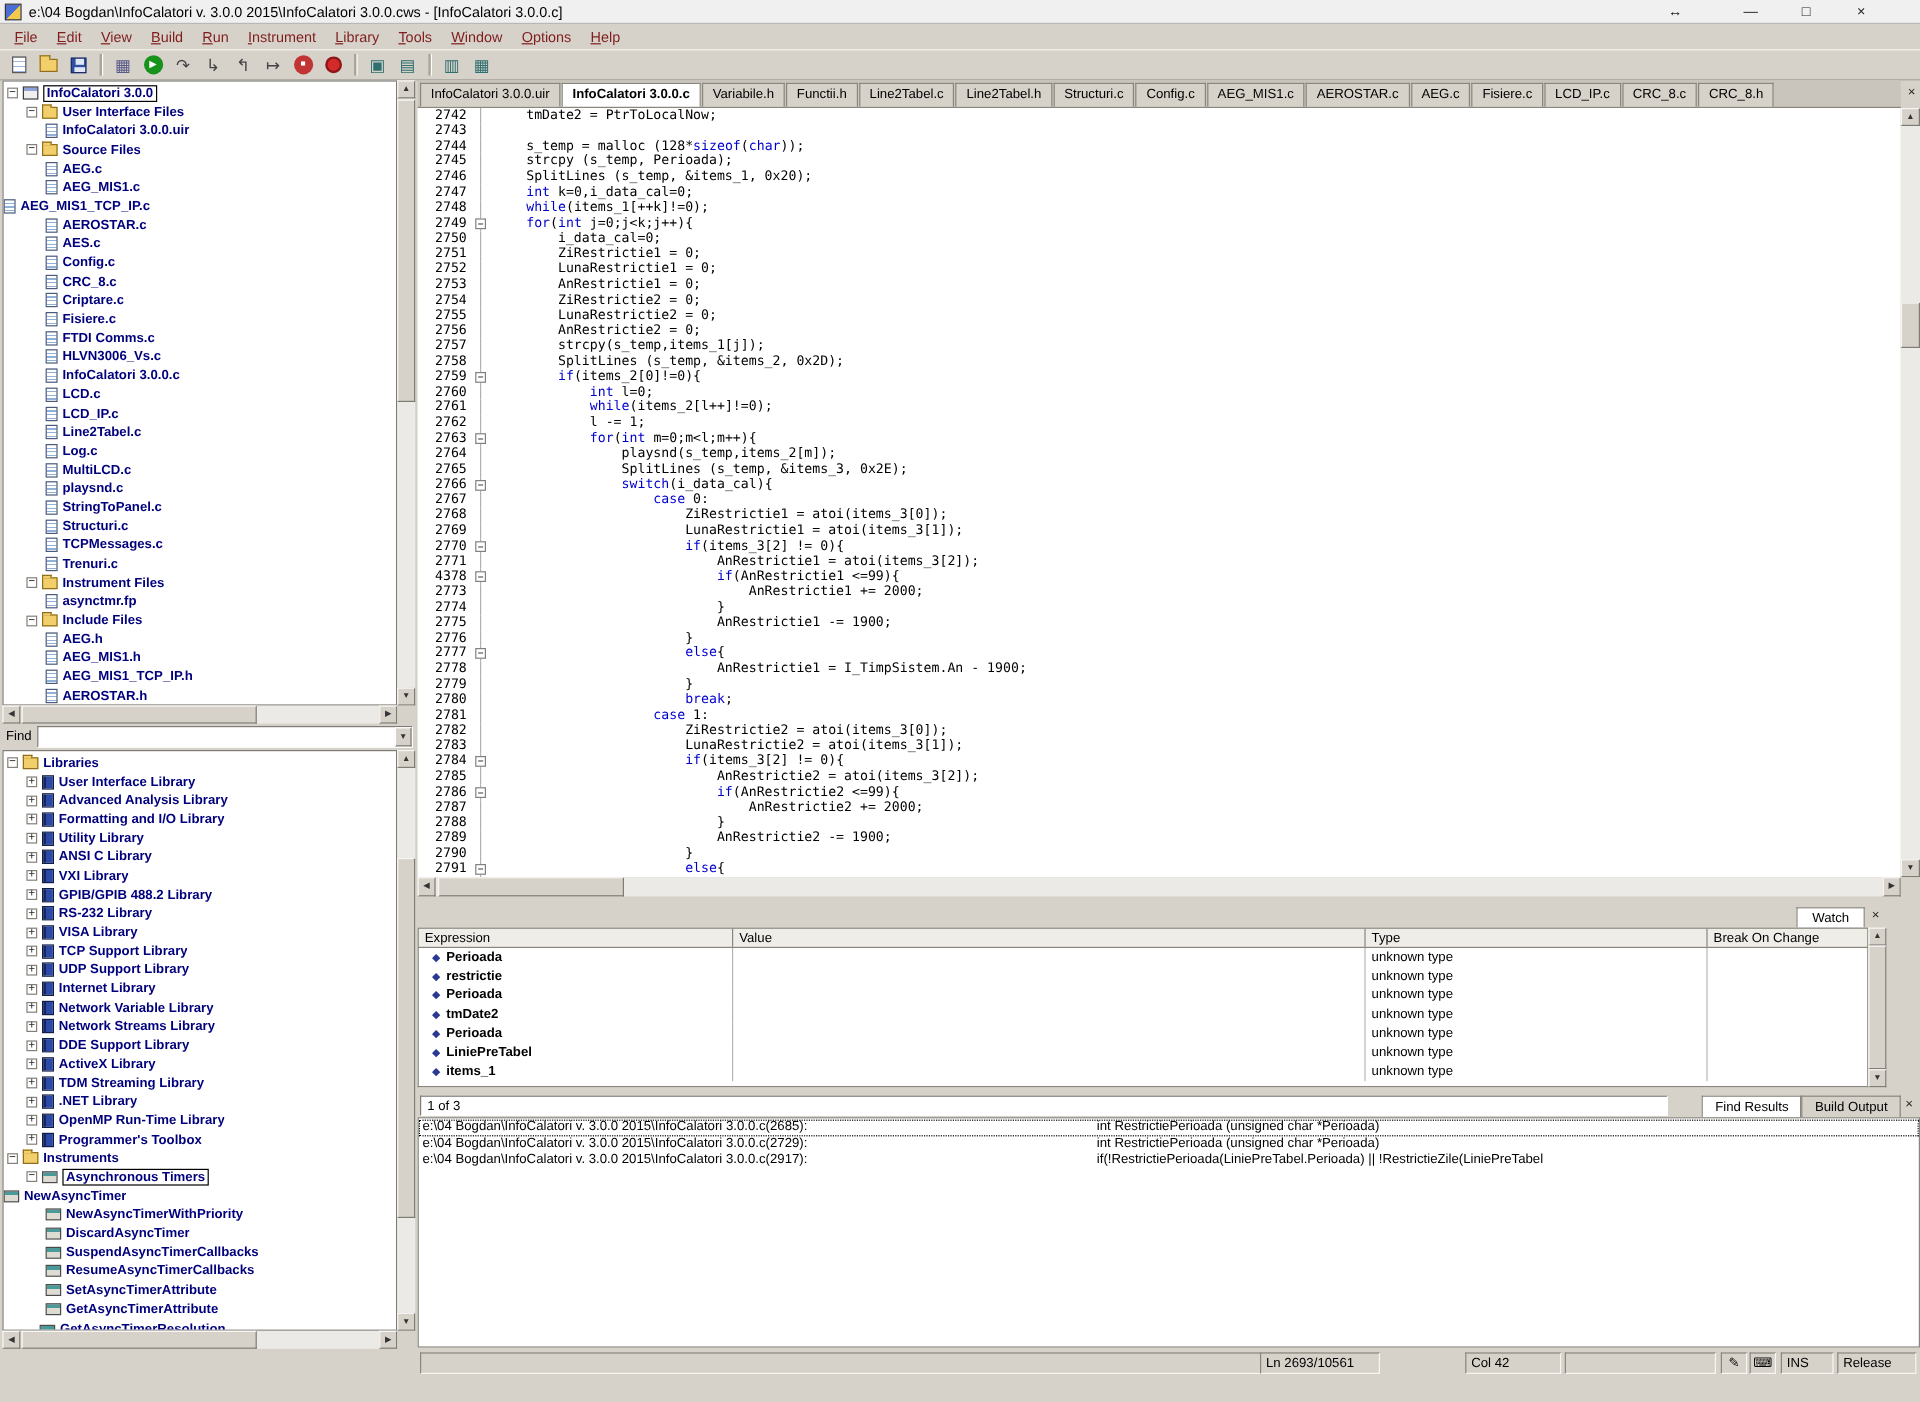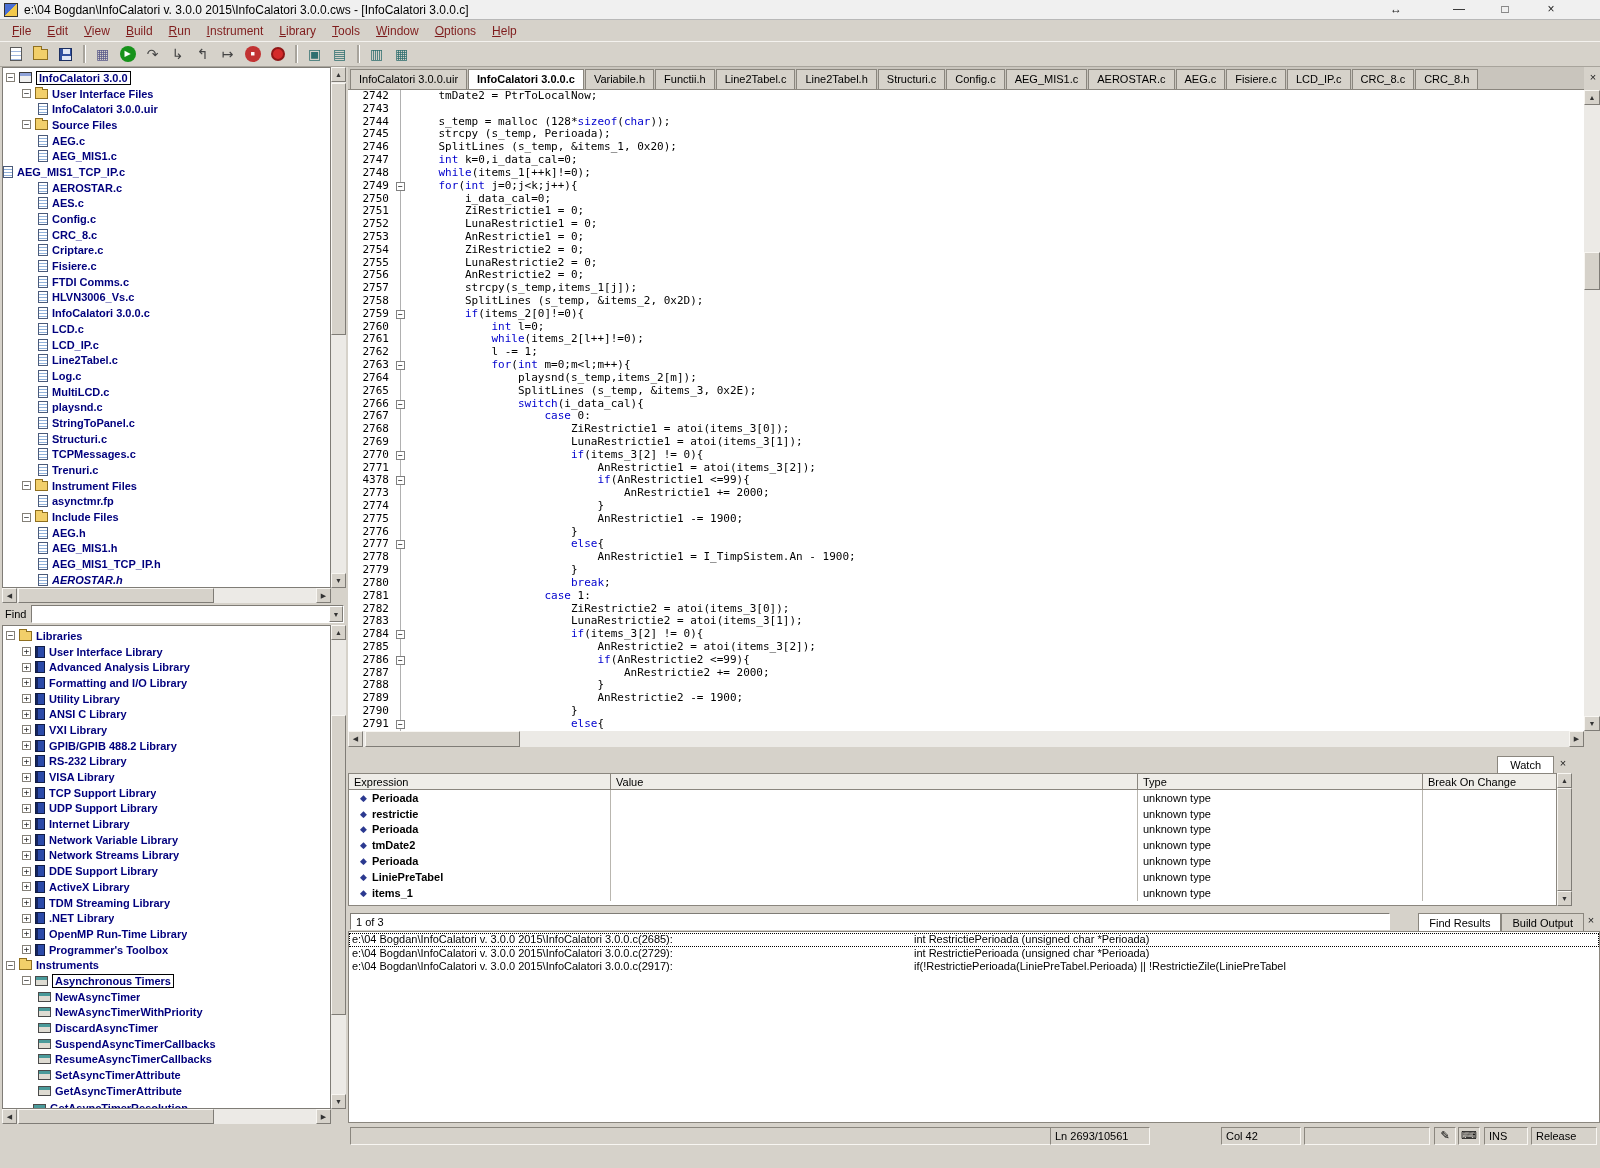--- a/index.html
+++ b/index.html
@@ -308,21 +308,21 @@
           <span class="tlabel">AEG.h</span>
         </div>
         <div class="trow" style="padding-left: 35px;">
           <span class="ticon i-page"></span>
           <span class="tlabel">AEG_MIS1.h</span>
         </div>
         <div class="trow" style="padding-left: 35px;">
           <span class="ticon i-page"></span>
           <span class="tlabel">AEG_MIS1_TCP_IP.h</span>
         </div>
-        <div class="trow" style="padding-left: 35px; font-style: italic;">
+        <div class="trow" style="padding-left: 35px;">
           <span class="ticon i-page"></span>
           <span class="tlabel">AEROSTAR.h</span>
         </div>
       </div>
   </div>
   <div class="sb" style="left:331px;top:67px;width:15px;height:521px">
     <span class="sb-btn" style="left:0;top:0">▲</span>
     <span class="sb-thumb" style="left:0;top:16px;width:15px;height:252px"></span>
     <span class="sb-btn" style="left:0;bottom:0">▼</span>
   </div>
@@ -451,21 +451,21 @@
         <div class="trow" style="padding-left: 3px;">
           <span class="expander">−</span>
           <span class="ticon i-folder"></span>
           <span class="tlabel">Instruments</span>
         </div>
         <div class="trow" style="padding-left: 19px;">
           <span class="expander">−</span>
           <span class="ticon i-fn"></span>
           <span class="tlabel selected">Asynchronous Timers</span>
         </div>
-        <div class="trow" style="padding-left: 35px;">
+        <div class="trow" style="">
           <span class="ticon i-fn"></span>
           <span class="tlabel">NewAsyncTimer</span>
         </div>
         <div class="trow" style="padding-left: 35px;">
           <span class="ticon i-fn"></span>
           <span class="tlabel">NewAsyncTimerWithPriority</span>
         </div>
         <div class="trow" style="padding-left: 35px;">
           <span class="ticon i-fn"></span>
           <span class="tlabel">DiscardAsyncTimer</span>

